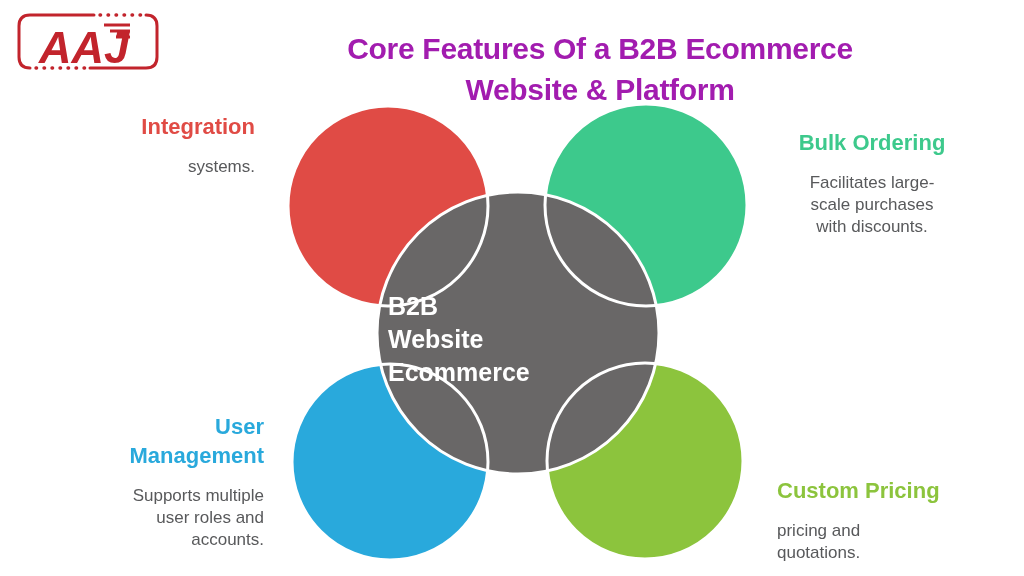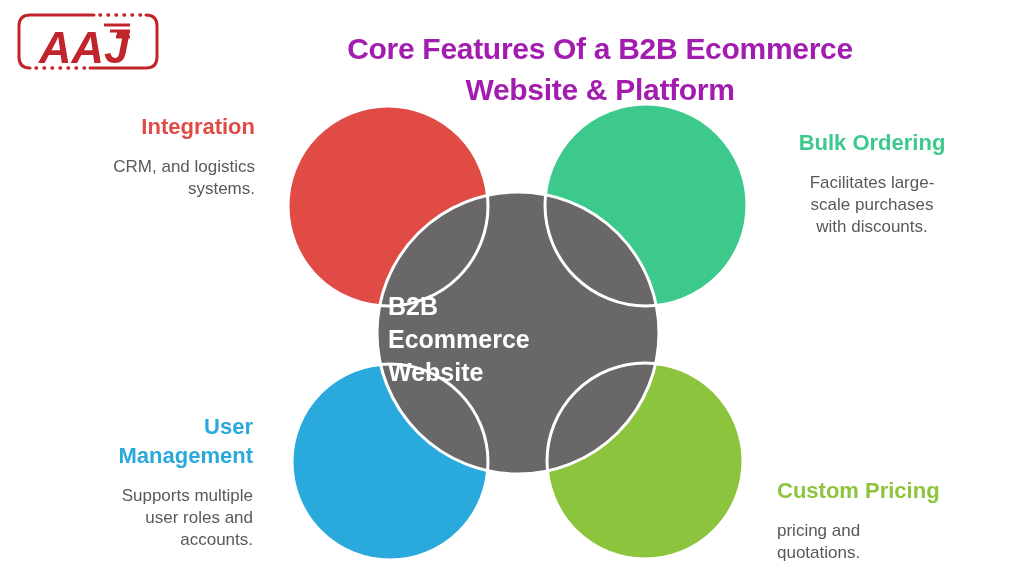--- a/index.html
+++ b/index.html
@@ -20,21 +20,21 @@
   .center-label {
     position: absolute; left: 388px; top: 290px; width: 260px;
     text-align: left; color: #FFFFFF;
     font-size: 25px; line-height: 33px; font-weight: 700;
   }
   .feature { position: absolute; }
   .feature .hd { font-size: 22px; line-height: 29px; font-weight: 700; }
   .feature .desc { margin-top: 15px; font-size: 17px; line-height: 22px; color: #58595B; }
   .f-tl { left: 55px;  top: 112px; width: 200px; text-align: right; }
   .f-tr { left: 777px; top: 128px; width: 190px; text-align: center; }
-  .f-bl { left: 53px;  top: 412px; width: 200px; text-align: right; }
+  .f-bl { left: 64px;  top: 412px; width: 200px; text-align: right; }
   .f-br { left: 777px; top: 430px; width: 190px; text-align: left; }
 </style>
 </head>
 <body>
 
 <div class="stage">
 
   <div class="logo">
     <svg viewBox="0 0 160 72" width="160" height="72">
       <g fill="none">
@@ -69,30 +69,29 @@
     <g fill="none" stroke="#FFFFFF" stroke-width="3">
       <circle cx="388" cy="206" r="100"></circle>
       <circle cx="646" cy="205" r="101"></circle>
       <circle cx="390" cy="462" r="98"></circle>
       <circle cx="645" cy="461" r="98"></circle>
     </g>
   </svg>
 
   <div class="center-label">
     <div>B2B</div>
+    <div>Website</div>
     <div>Ecommerce</div>
-    <div>Website</div>
   </div>
 
   <div class="feature f-tl">
     <div class="hd" style="color: rgb(224, 75, 69);">
       <div>Integration</div>
     </div>
     <div class="desc">
-      <div>CRM, and logistics</div>
       <div>systems.</div>
     </div>
   </div>
 
   <div class="feature f-tr">
     <div class="hd" style="color: rgb(61, 201, 140);">
       <div>Bulk Ordering</div>
     </div>
     <div class="desc">
       <div>Facilitates large-</div>

